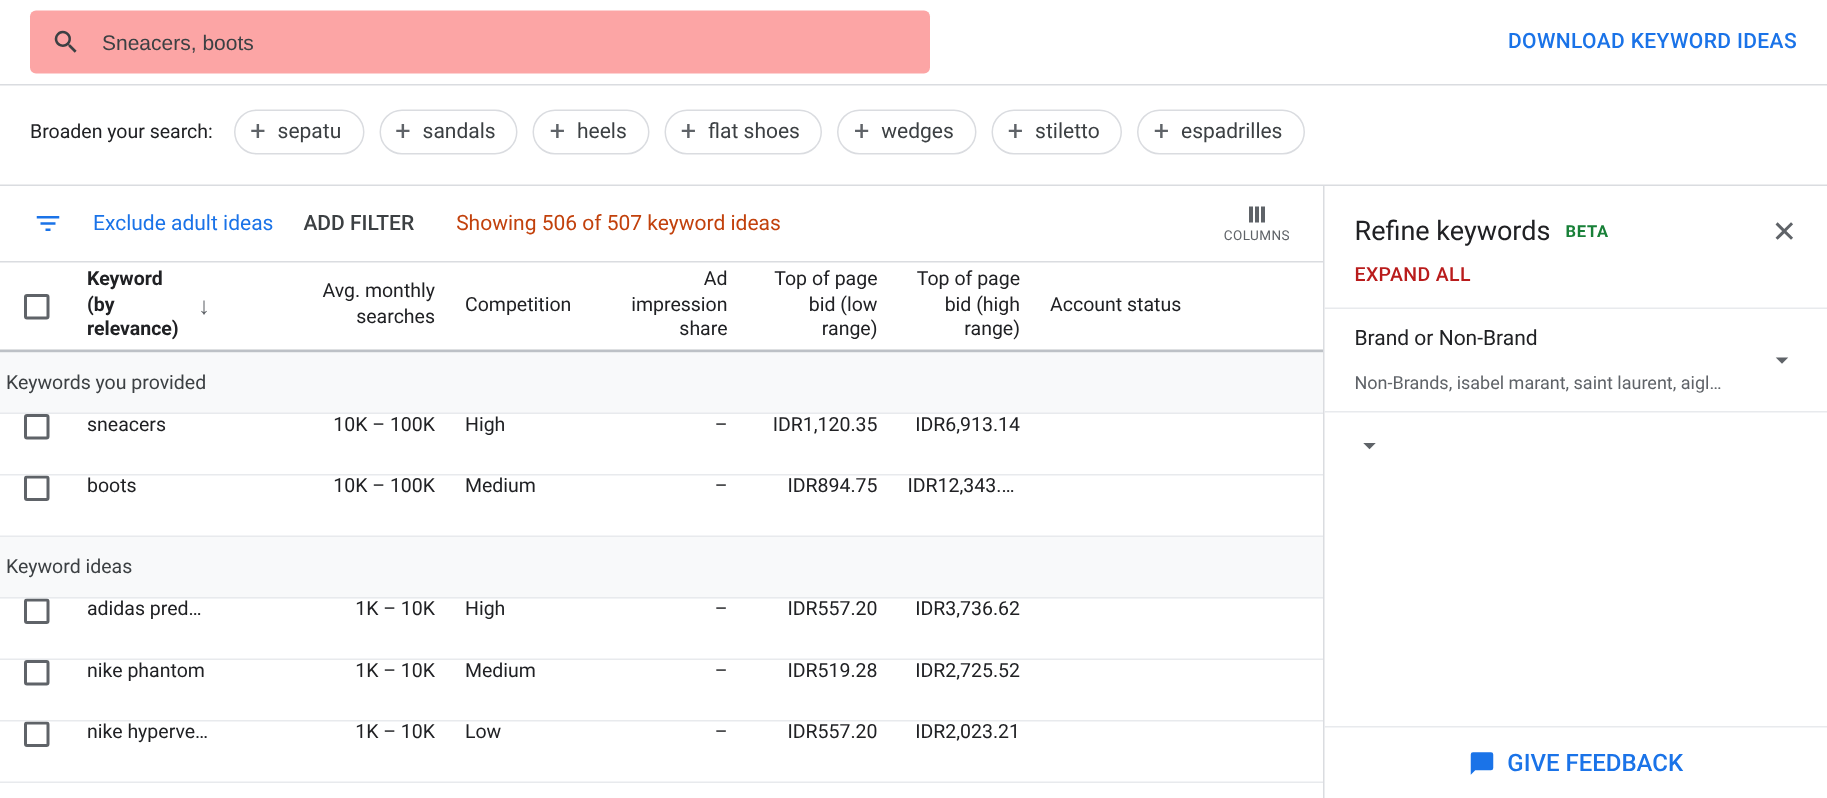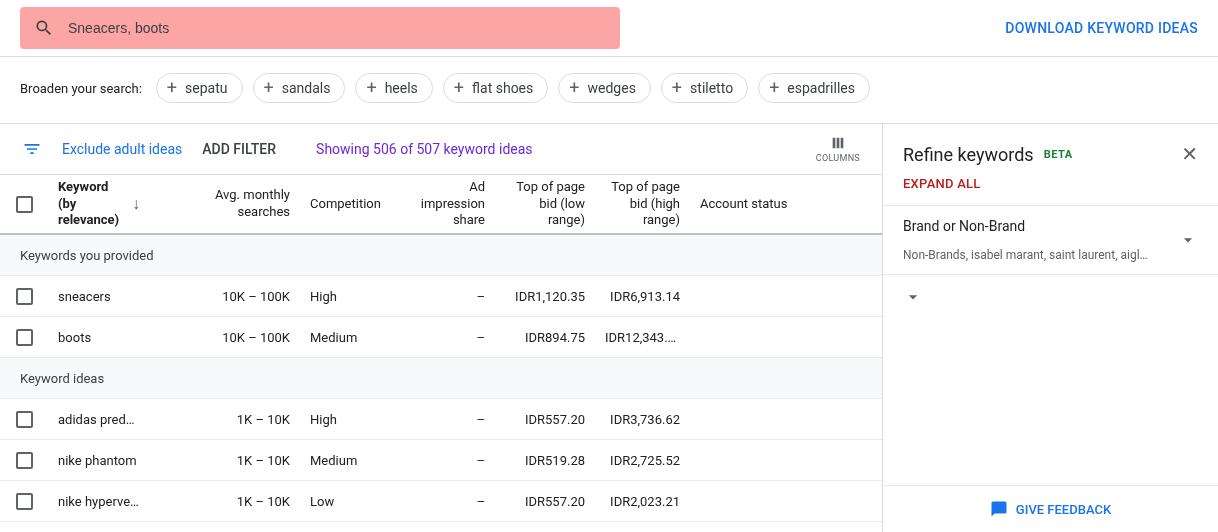--- a/index.html
+++ b/index.html
@@ -16,28 +16,28 @@
 .chip { display: inline-flex; align-items: center; border: 1px solid #dadce0; border-radius: 16px; height: 30px; padding: 0 14px 0 10px; font-size: 14px; color: #3c4043; cursor: pointer; gap: 8px; }
 .chip-plus { font-size: 18px; color: #5f6368; line-height: 1; }
 
 .content { display: flex; height: calc(532px - 57px - 67px); }
 .main { flex: 1; display: flex; flex-direction: column; border-right: 1px solid #dadce0; overflow: hidden; }
 
 .filter-bar { display: flex; align-items: center; height: 50px; padding: 0 22px; gap: 20px; }
 .filter-icon { color: #1a73e8; }
 .exclude-link { color: #1a73e8; font-size: 14px; cursor: pointer; }
 .add-filter { color: #3c4043; font-size: 14px; font-weight: 500; cursor: pointer; }
-.showing { color: #6d28d9; font-size: 14px; margin-left: 20px; }
+.showing { color: #c2410c; font-size: 14px; margin-left: 8px; }
 .cols-btn { margin-left: auto; display: flex; flex-direction: column; align-items: center; color: #5f6368; cursor: pointer; font-size: 9px; letter-spacing: .3px; gap: 2px; }
 
 .table { display: flex; flex-direction: column; border-top: 1px solid #dadce0; }
-.row { display: flex; align-items: center; height: 41px; border-bottom: 1px solid #e8eaed; }
+.row { display: flex; height: 41px; border-bottom: 1px solid #e8eaed; }
 .hdr-row { height: 60px; border-bottom: 2px solid #bdc1c6; font-size: 12px; color: #202124; }
 .hdr-row .cell { white-space: normal; line-height: 1.3; display: flex; align-items: center; }
-.section-row { background: #f8f9fa; height: 41px; font-size: 13px; color: #3c4043; padding-left: 20px; align-items: center; }
+.section-row { background: #f8f9fa; height: 41px; font-size: 13px; color: #3c4043; padding-left: 4px; align-items: center; }
 .cell { padding: 0 10px; overflow: hidden; text-overflow: ellipsis; white-space: nowrap; font-size: 13px; }
 .c-chk { width: 48px; display: flex; justify-content: center; }
 .c-kw { width: 102px; font-weight: 400; }
 .hdr-row .c-kw { font-weight: 700; display: flex; align-items: center; gap: 8px; }
 .c-avg { width: 150px; text-align: right; }
 .c-comp { width: 100px; }
 .c-impr { width: 95px; text-align: right; }
 .c-low { width: 100px; text-align: right; }
 .c-high { width: 95px; text-align: right; }
 .c-acct { width: 150px; }
@@ -48,21 +48,21 @@
 .side-hdr { display: flex; align-items: center; padding: 18px 20px 10px; }
 .side-title { font-size: 18px; font-weight: 400; }
 .beta { color: #188038; font-size: 11px; font-weight: 700; margin-left: 10px; letter-spacing: .5px; }
 .close-x { margin-left: auto; color: #5f6368; cursor: pointer; font-size: 20px; }
 .expand-all { color: #b91c1c; font-size: 13px; font-weight: 500; padding: 0 20px 14px; cursor: pointer; letter-spacing: .25px; }
 .refine-item { display: flex; align-items: center; padding: 12px 20px; border-top: 1px solid #e8eaed; cursor: pointer; }
 .refine-left { flex: 1; overflow: hidden; }
 .refine-name { font-size: 14px; color: #202124; }
 .refine-sub { font-size: 12px; color: #5f6368; overflow: hidden; text-overflow: ellipsis; white-space: nowrap; margin-top: 14px; }
 .chev { color: #5f6368; font-size: 20px; }
-.feedback { margin-top: auto; display: flex; align-items: center; justify-content: center; gap: 8px; color: #1a73e8; font-size: 13px; font-weight: 500; padding: 14px; border-top: 1px solid #e8eaed; cursor: pointer; }
+.feedback { margin-top: auto; display: flex; align-items: center; justify-content: center; gap: 8px; color: #1a73e8; font-size: 16px; font-weight: 500; padding: 14px; border-top: 1px solid #e8eaed; cursor: pointer; }
 </style>
 </head>
 <body>
 
 <div class="top-bar">
   <div class="search-box">
     <svg viewBox="0 0 24 24" fill="#3c4043">
         <path d="M15.5 14h-.79l-.28-.27a6.5 6.5 0 1 0-.7.7l.27.28v.79l5 5L20.49 19l-5-5zm-6 0a4.5 4.5 0 1 1 0-9 4.5 4.5 0 0 1 0 9z"></path>
       </svg>
     <input value="Sneacers, boots" style="">

